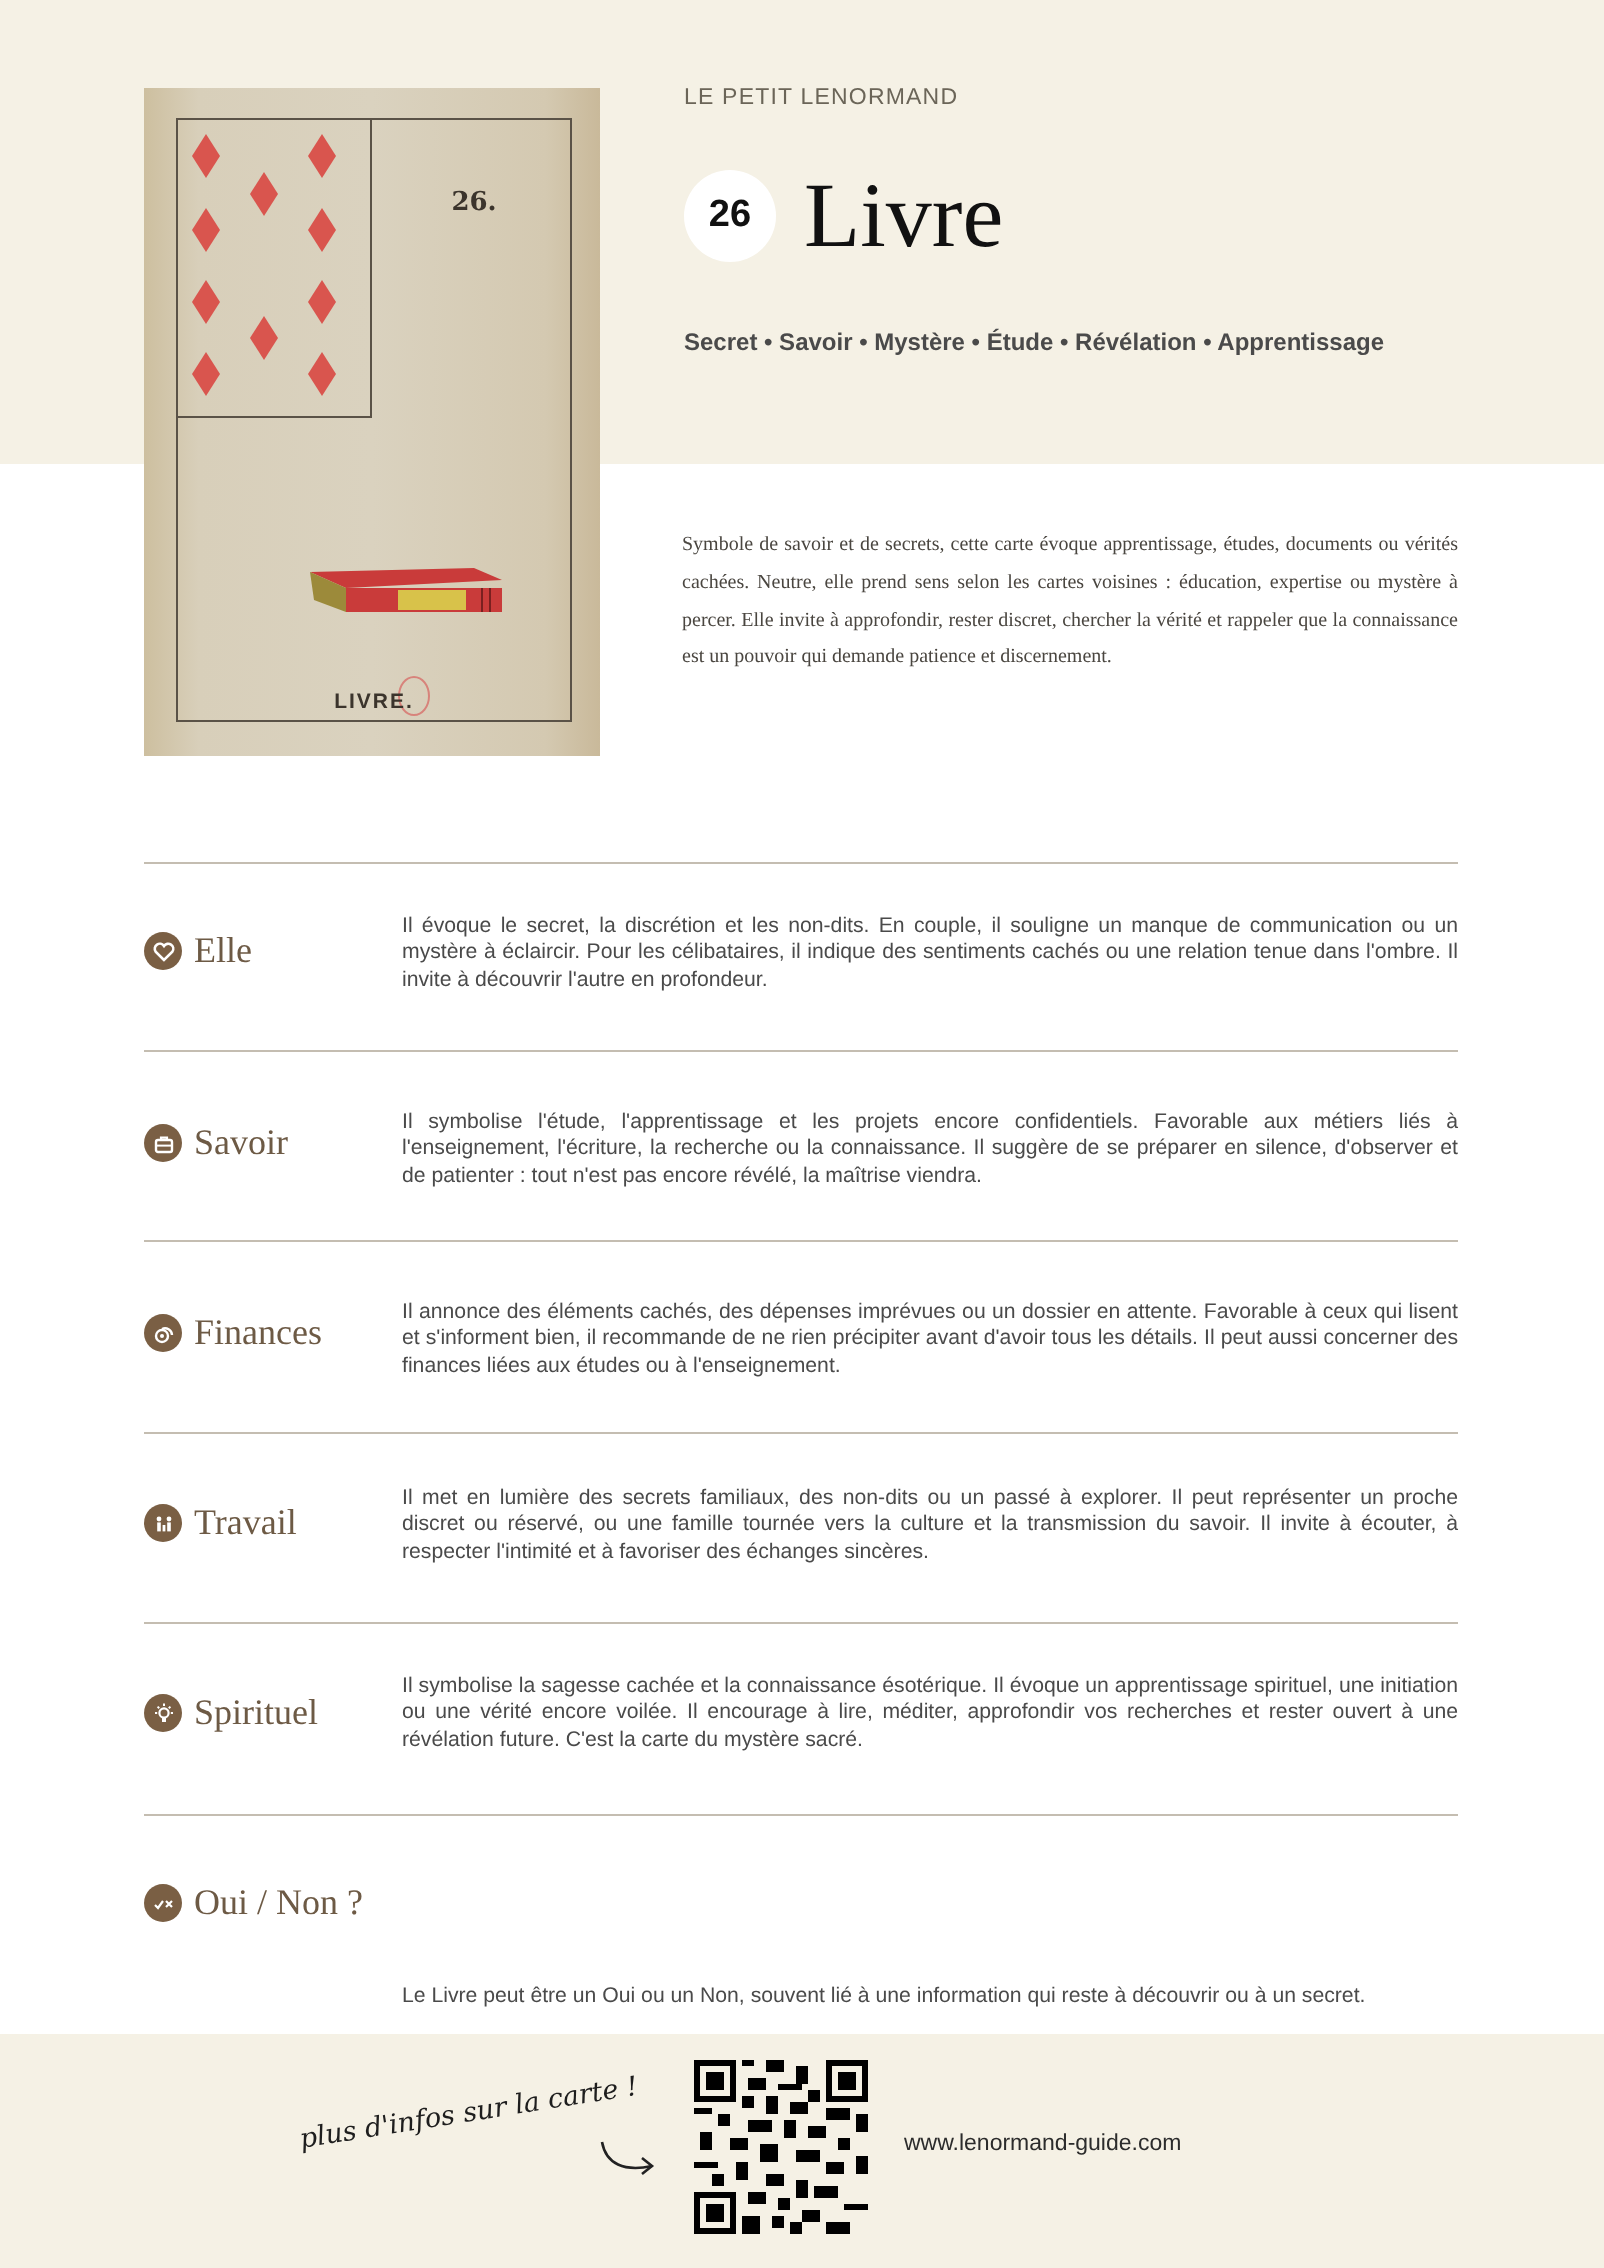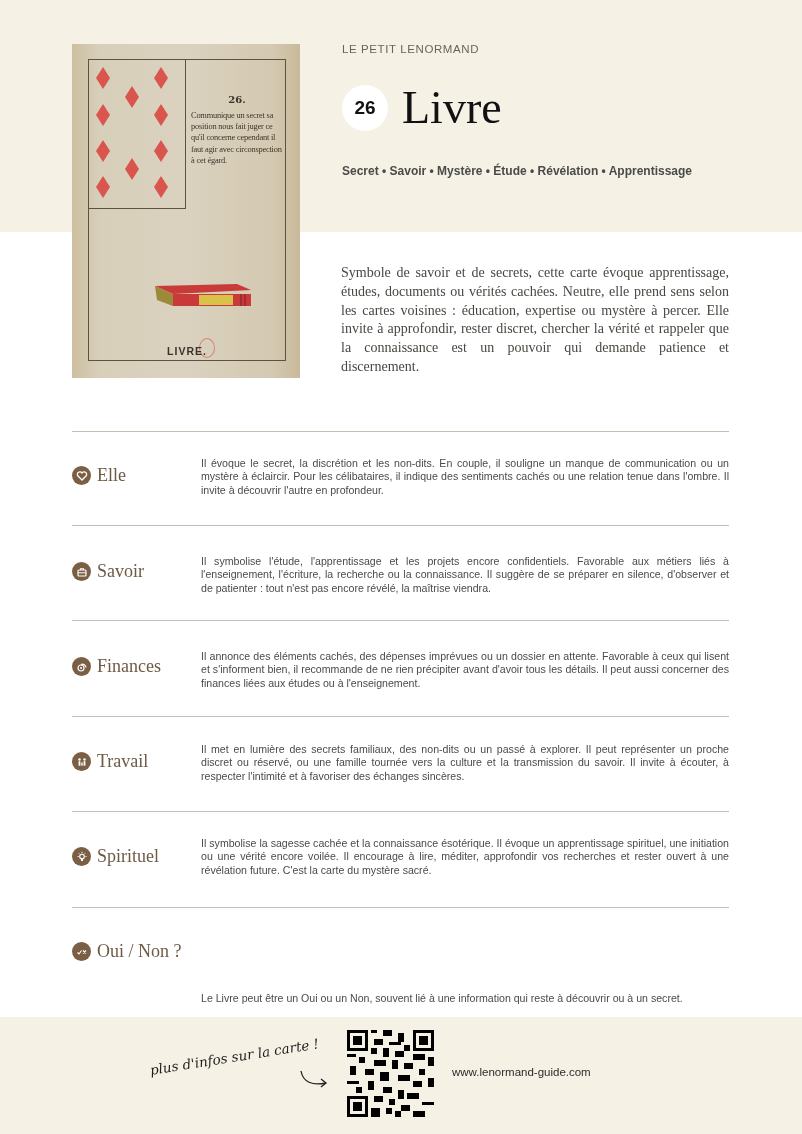--- a/index.html
+++ b/index.html
@@ -8,33 +8,33 @@
 
   .top-band { position: absolute; left: 0; top: 0; width: 802px; height: 232px; background: #f5f1e5; }
   .footer-band { position: absolute; left: 0; top: 1017px; width: 802px; height: 117px; background: #f5f1e5; }
 
   
   .card { position: absolute; left: 72px; top: 44px; width: 228px; height: 334px; background: #d6cdb7;
           background-image: linear-gradient(90deg, #cdbf9f 0%, #d8cfba 12%, #dad2bf 50%, #d4c9b1 88%, #c9b99a 100%); }
   .card-frame { position: absolute; left: 16px; top: 15px; width: 198px; height: 302px; border: 1px solid #5a5247; }
   .card-suit { position: absolute; left: 0; top: 0; width: 97px; height: 149px; border-right: 1px solid #5a5247; border-bottom: 1px solid #5a5247; }
   .diamond { position: absolute; width: 14px; height: 22px; background: #d9554e; clip-path: polygon(50% 0, 100% 50%, 50% 100%, 0 50%); }
-  .card-num { position: absolute; left: 100px; top: 34px; width: 96px; text-align: center; font-family: "DejaVu Serif", serif; font-size: 10px; font-weight: bold; color: #3b342c; }
+  .card-num { position: absolute; left: 100px; top: 34px; width: 96px; text-align: center; font-family: "DejaVu Serif", serif; font-size: 13px; font-weight: bold; color: #3b342c; }
   .card-verse { position: absolute; left: 102px; top: 50px; width: 94px; font-family: "Liberation Serif", serif; font-size: 8.4px; line-height: 11.2px; color: #3b342c; letter-spacing: -0.2px; }
   .card-book { position: absolute; left: 64px; top: 222px; width: 100px; height: 26px; }
   .card-name { position: absolute; left: 0; width: 100%; top: 285px; text-align: center; font-family: "Liberation Sans", sans-serif; font-weight: bold; font-size: 10.5px; letter-spacing: 1px; color: #3b342c; }
   .card-stamp { position: absolute; left: 110px; top: 278px; width: 16px; height: 20px; border: 1px solid rgba(215,80,80,0.6); border-radius: 50%; }
 
   
   .deck-title { position: absolute; left: 342px; top: 43px; font-size: 11.5px; letter-spacing: 0.6px; color: #6b6558; text-align: center; }
   .num-badge { position: absolute; left: 342px; top: 85px; width: 46px; height: 46px; border-radius: 50%; background: #ffffff; display: flex; align-items: center; justify-content: center; font-weight: bold; font-size: 19px; color: #111; }
   .card-title { position: absolute; left: 402px; top: 78px; font-family: "Liberation Serif", serif; font-size: 46px; color: #111; line-height: 60px; }
   .keywords { position: absolute; left: 342px; top: 164px; font-size: 12px; font-weight: bold; color: #4a4a4a; }
 
-  .intro { position: absolute; left: 341px; top: 264px; width: 388px; font-family: "Liberation Serif", serif; font-size: 14px; line-height: 18.8px; color: #4a4640; text-align: justify; }
+  .intro { position: absolute; left: 341px; top: 264px; width: 388px; font-family: "Liberation Serif", serif; font-size: 10px; line-height: 18.8px; color: #4a4640; text-align: justify; }
 
   
   .rule { position: absolute; left: 72px; width: 657px; height: 1px; background: #c4bdb1; }
   .section-label { position: absolute; left: 72px; display: flex; align-items: center; gap: 6px; }
   .icon-circle { width: 19px; height: 19px; border-radius: 50%; background: #7a5f44; display: flex; align-items: center; justify-content: center; flex-shrink: 0; }
   .icon-circle svg { width: 12px; height: 12px; }
   .label-text { font-family: "Liberation Serif", serif; font-size: 18px; color: #6d5a45; }
   .section-text { position: absolute; left: 201px; width: 528px; font-size: 10.6px; line-height: 13.4px; color: #4a4a4a; text-align: justify; }
 
   
@@ -57,21 +57,20 @@
       <div class="diamond" style="left:36px;top:26px"></div>
       <div class="diamond" style="left:7px;top:44px"></div>
       <div class="diamond" style="left:65px;top:44px"></div>
       <div class="diamond" style="left:7px;top:80px"></div>
       <div class="diamond" style="left:65px;top:80px"></div>
       <div class="diamond" style="left:36px;top:98px"></div>
       <div class="diamond" style="left:7px;top:116px"></div>
       <div class="diamond" style="left:65px;top:116px"></div>
     </div>
     <div class="card-num">26.</div>
-    <div class="card-verse">Communique un secret sa position nous fait juger ce qu'il concerne cependant il faut agir avec circonspection à cet égard.</div>
     <svg class="card-book" viewBox="0 0 100 26">
       <polygon points="2,4 84,2 98,8 20,12" fill="#c93b3a"></polygon>
       <polygon points="2,4 20,12 20,24 4,18" fill="#9c8a3a"></polygon>
       <rect x="20" y="12" width="78" height="12" fill="#c93b3a"></rect>
       <rect x="46" y="13" width="34" height="10" fill="#d8c24a"></rect>
       <line x1="88" y1="12" x2="88" y2="24" stroke="#7a2020" stroke-width="1"></line>
       <line x1="92" y1="12" x2="92" y2="24" stroke="#7a2020" stroke-width="1"></line>
     </svg>
     <div class="card-stamp"></div>
     <div class="card-name">LIVRE.</div>

